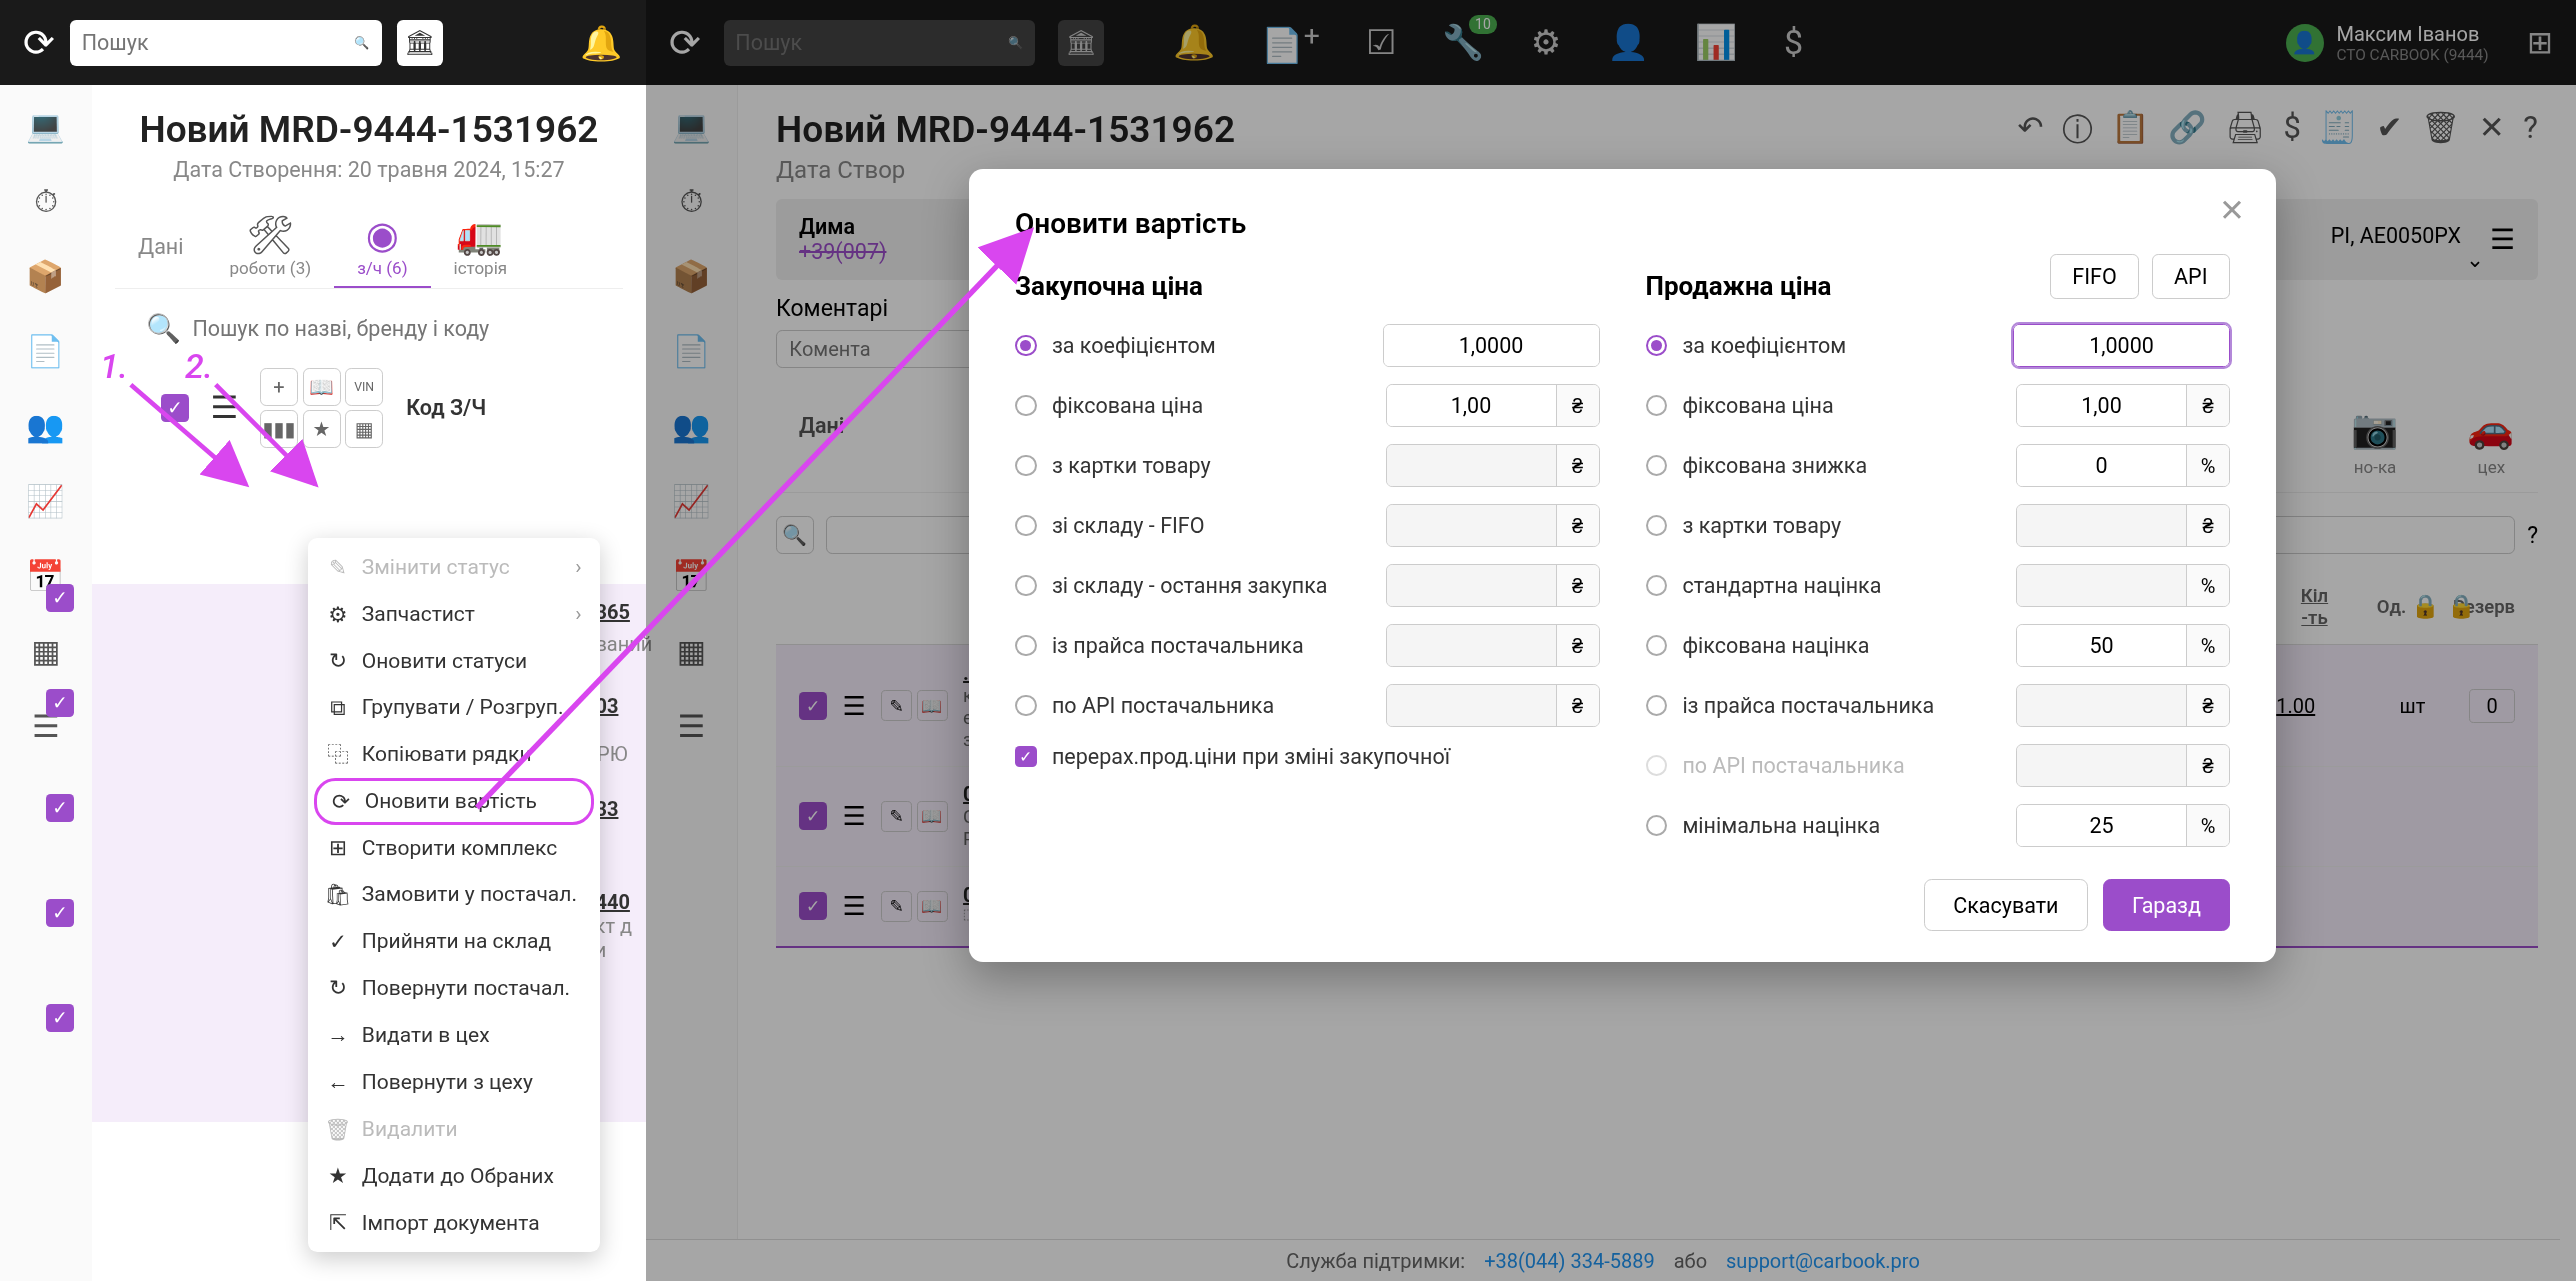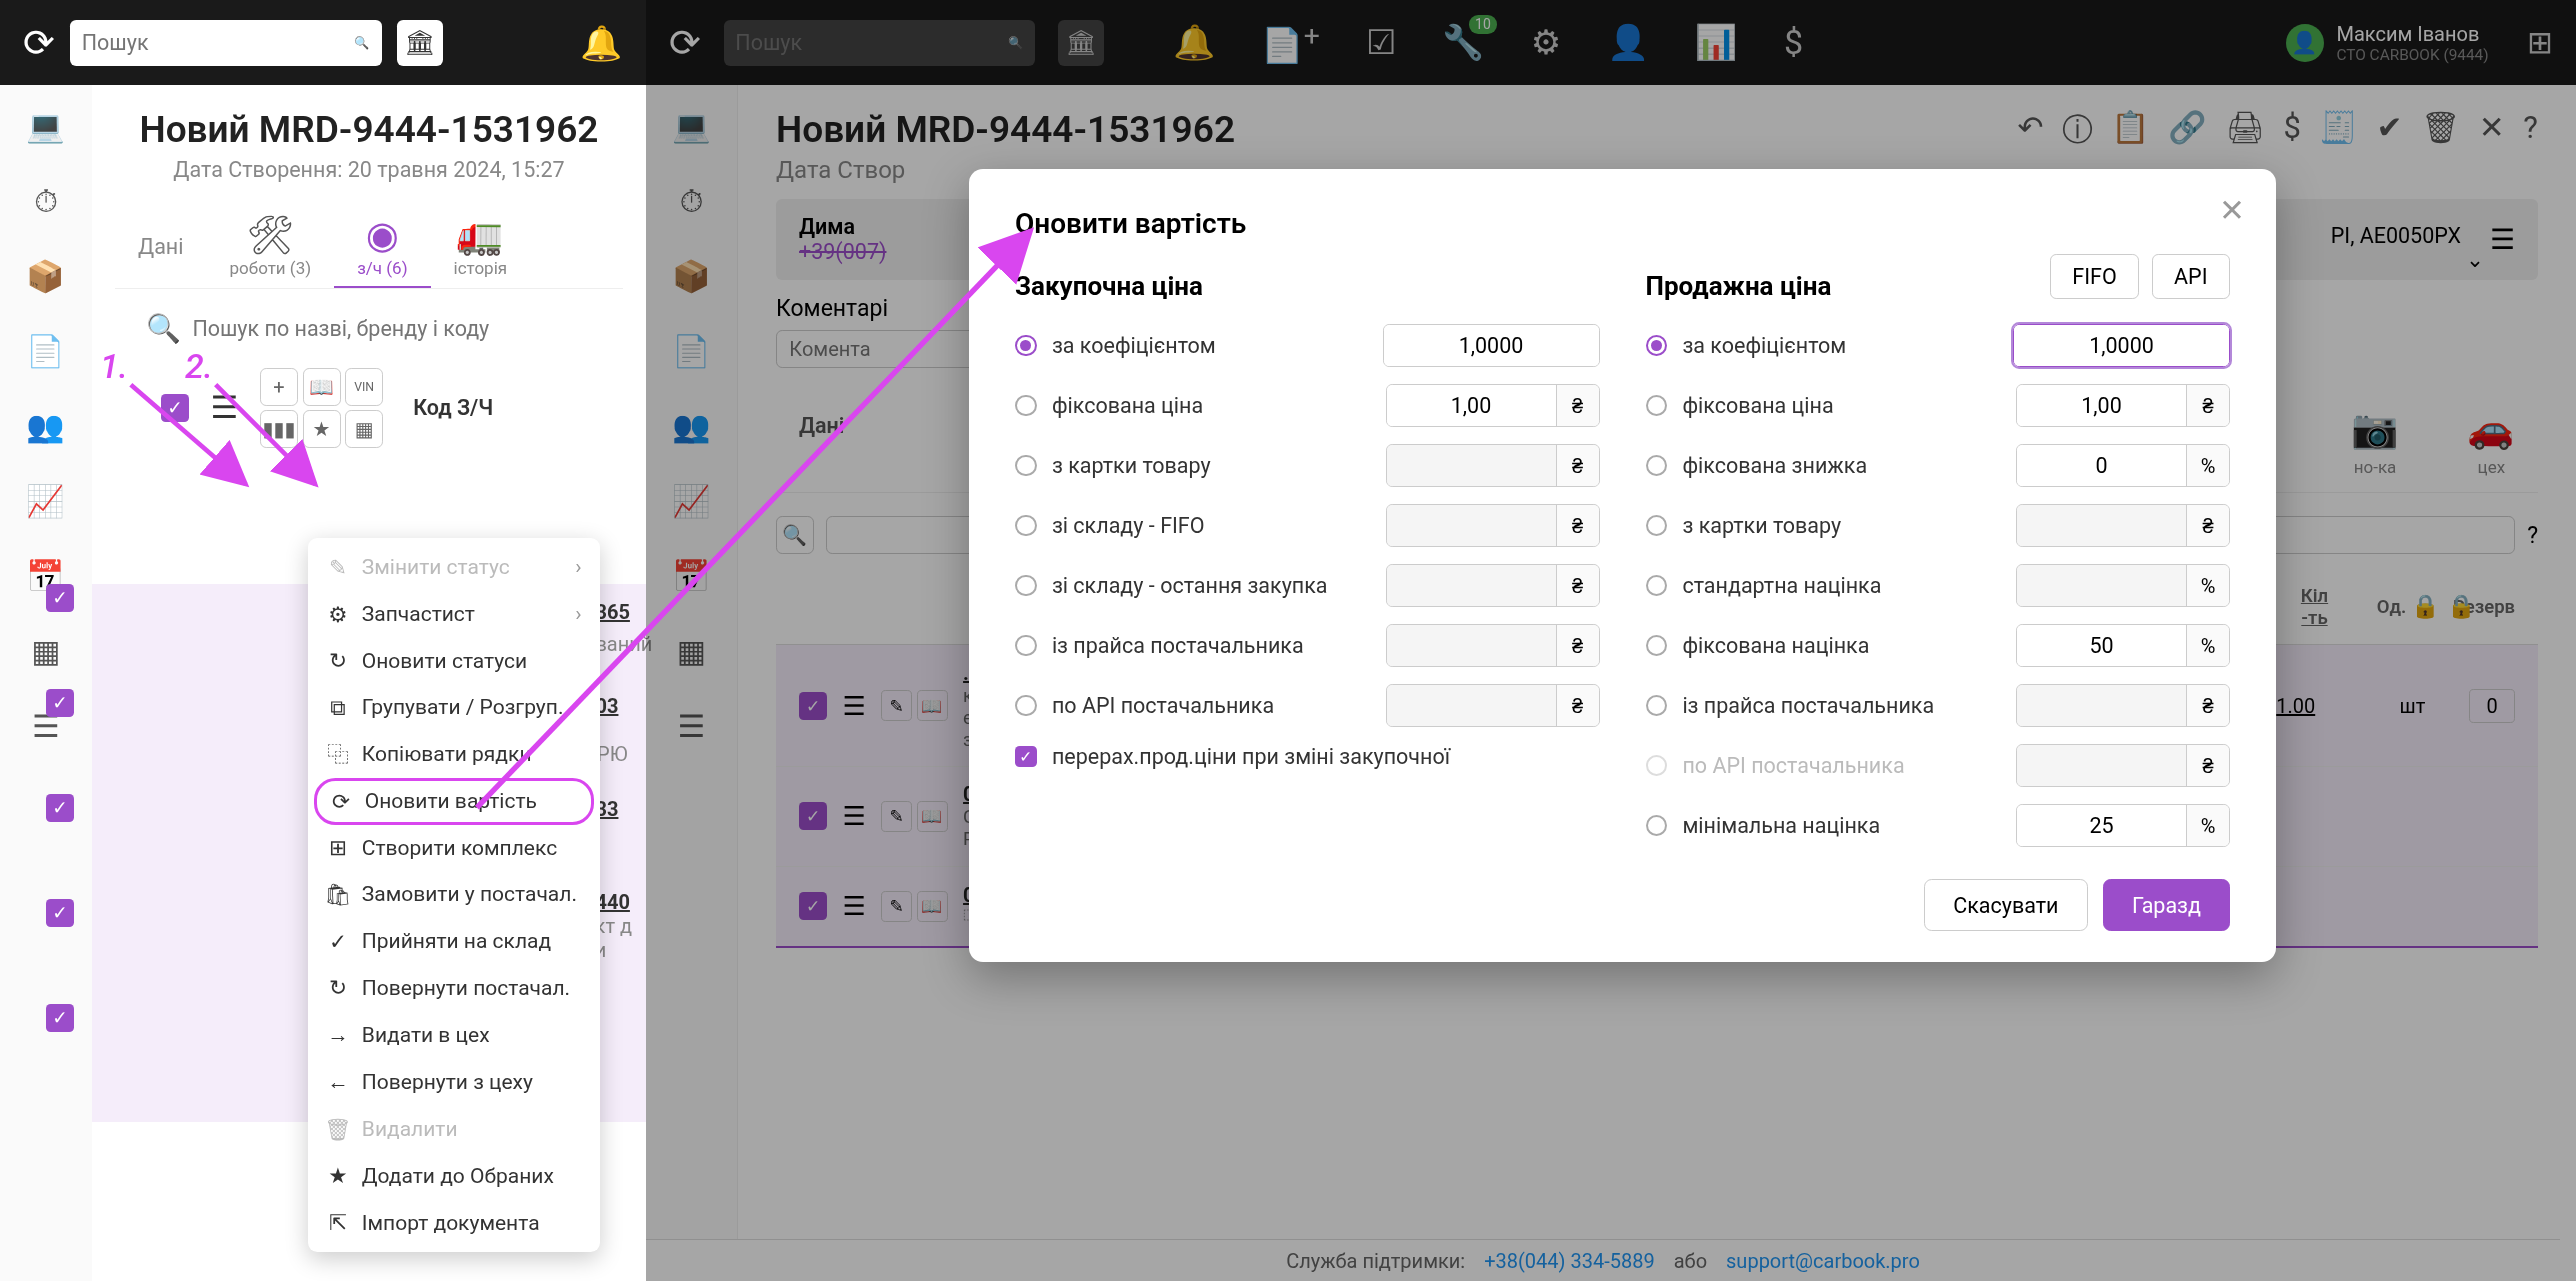--- a/index.html
+++ b/index.html
@@ -33,21 +33,21 @@
 .left-panel .search-row { display: flex; align-items: center; gap: 11.5px; margin: 23px 0; padding-left: 31px; }
 .left-panel .search-row .sicon { font-size: 28px; color: #888; }
 .left-panel .search-row input { flex: 1; border: none; font-size: 21.5px; outline: none; color: #0f766e; }
 
 .left-panel .toolbar2 { display: flex; align-items: center; gap: 6.2px; margin-left: 46px; }
 .left-panel .toolbar2 .chk { width: 28px; height: 28px; background: #9b4dca; border-radius: 4.6px; display: flex; align-items: center; justify-content: center; color: #fff; font-size: 18.5px; }
 .left-panel .toolbar2 .menu-ico { font-size: 31px; color: #333; margin: 0 15.4px; }
 .left-panel .toolbar2 .tb-btn { width: 38px; height: 38px; border: 1.5px solid #ccc; border-radius: 6.2px; display: flex; align-items: center; justify-content: center; font-size: 20px; color: #666; }
 .left-panel .toolbar2 .group2 { display: flex; flex-direction: column; gap: 4.6px; }
 .left-panel .toolbar2 .row2 { display: flex; gap: 4.6px; }
-.left-panel .col-label { font-size: 21.5px; font-weight: 600; color: #333; margin-left: 30px; }
+.left-panel .col-label { font-size: 21.5px; font-weight: 600; color: #333; margin-left: 23px; }
 
 .context-menu { position: absolute; top: 538px; left: 308px; width: 292px; background: #fff; border-radius: 9.2px; box-shadow: 0 6.2px 23px rgba(0,0,0,0.2); padding: 6.2px 0; z-index: 10; }
 .context-menu .cm-item { display: flex; align-items: center; gap: 12.3px; padding: 10.8px 18.5px; font-size: 21px; color: #333; }
 .context-menu .cm-item.disabled { color: #bbb; }
 .context-menu .cm-item .cm-icon { width: 23px; font-size: 21.5px; display: inline-flex; justify-content: center; }
 .context-menu .cm-item.highlighted { border: 3.1px solid #d946ef; border-radius: 21.5px; margin: 0 6.2px; padding: 7.7px 12.3px; }
 .context-menu .cm-item .chev { margin-left: auto; color: #999; }
 
 .left-panel .rows-col { position: absolute; top: 584px; left: 46px; display: flex; flex-direction: column; gap: 77px; }
 .left-panel .rows-col .chk { width: 28px; height: 28px; background: #9b4dca; border-radius: 4.6px; display: flex; align-items: center; justify-content: center; color: #fff; font-size: 18.5px; }

